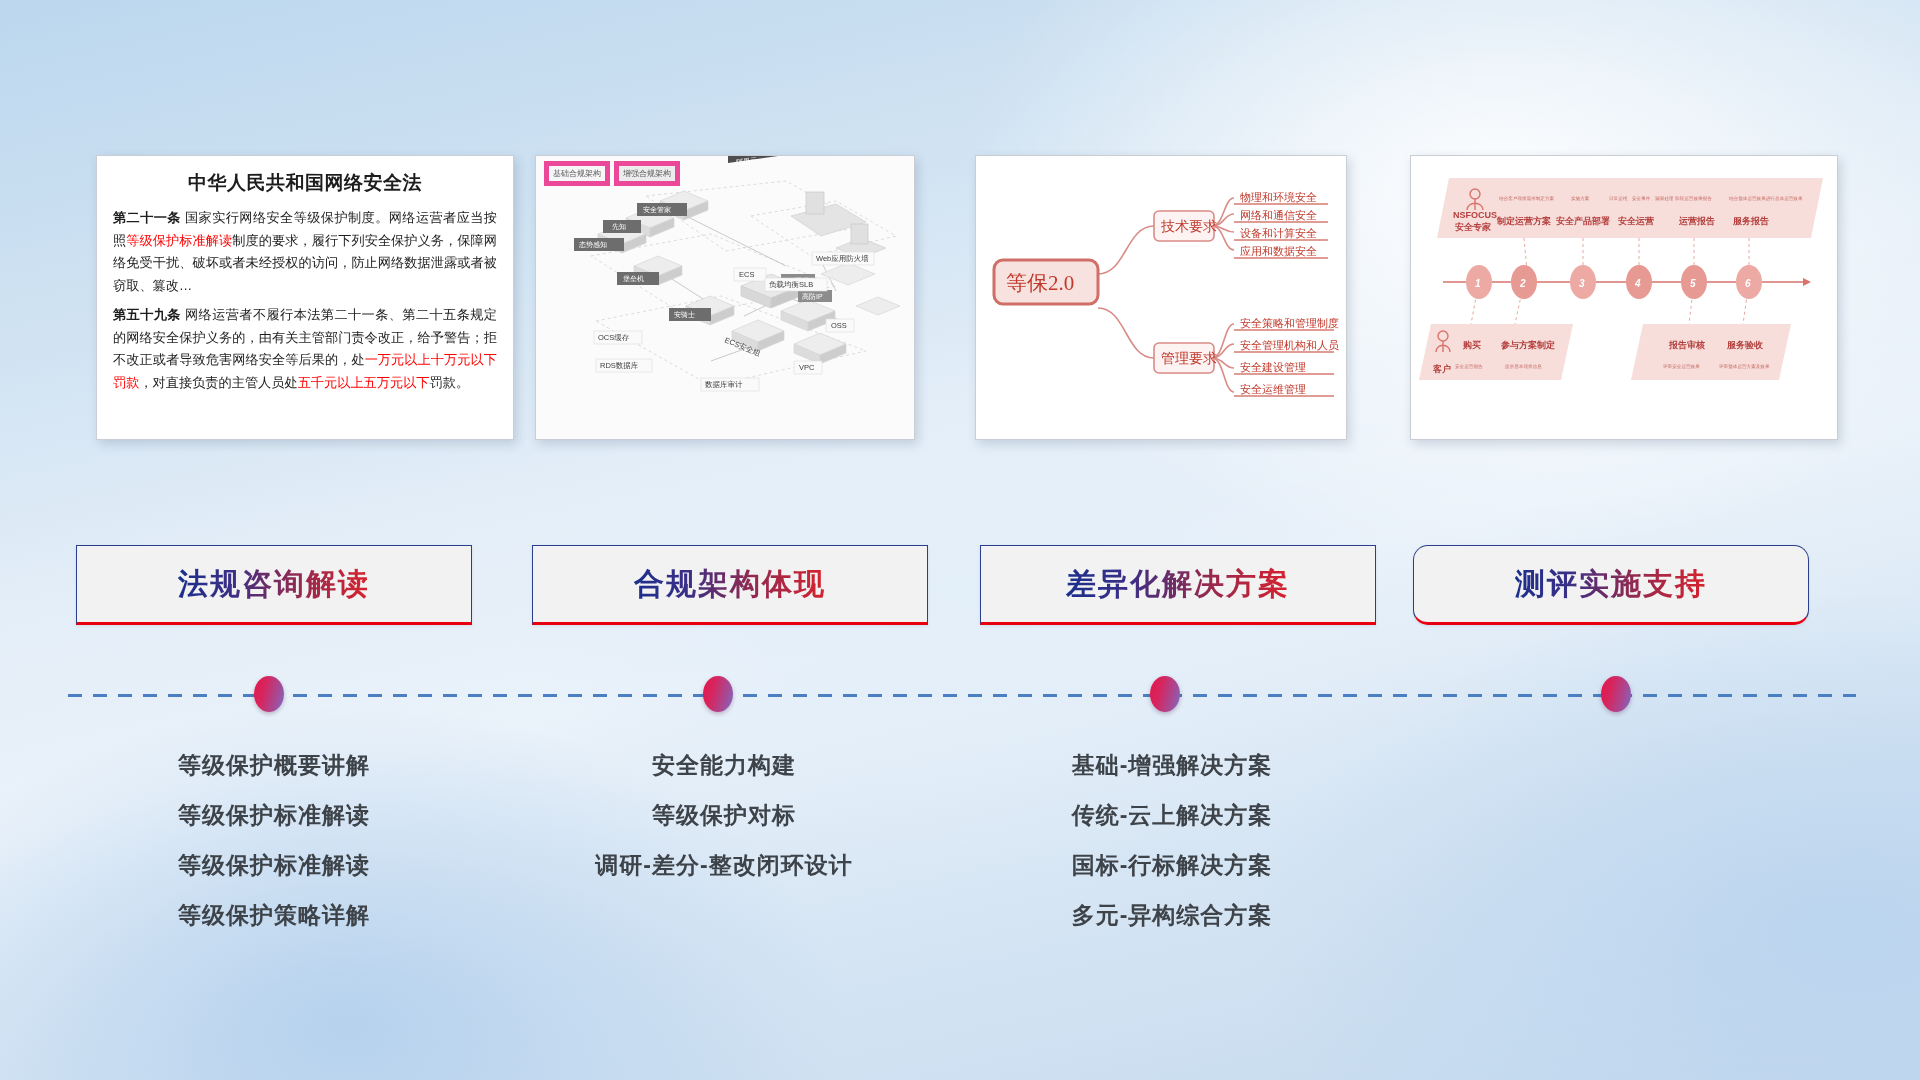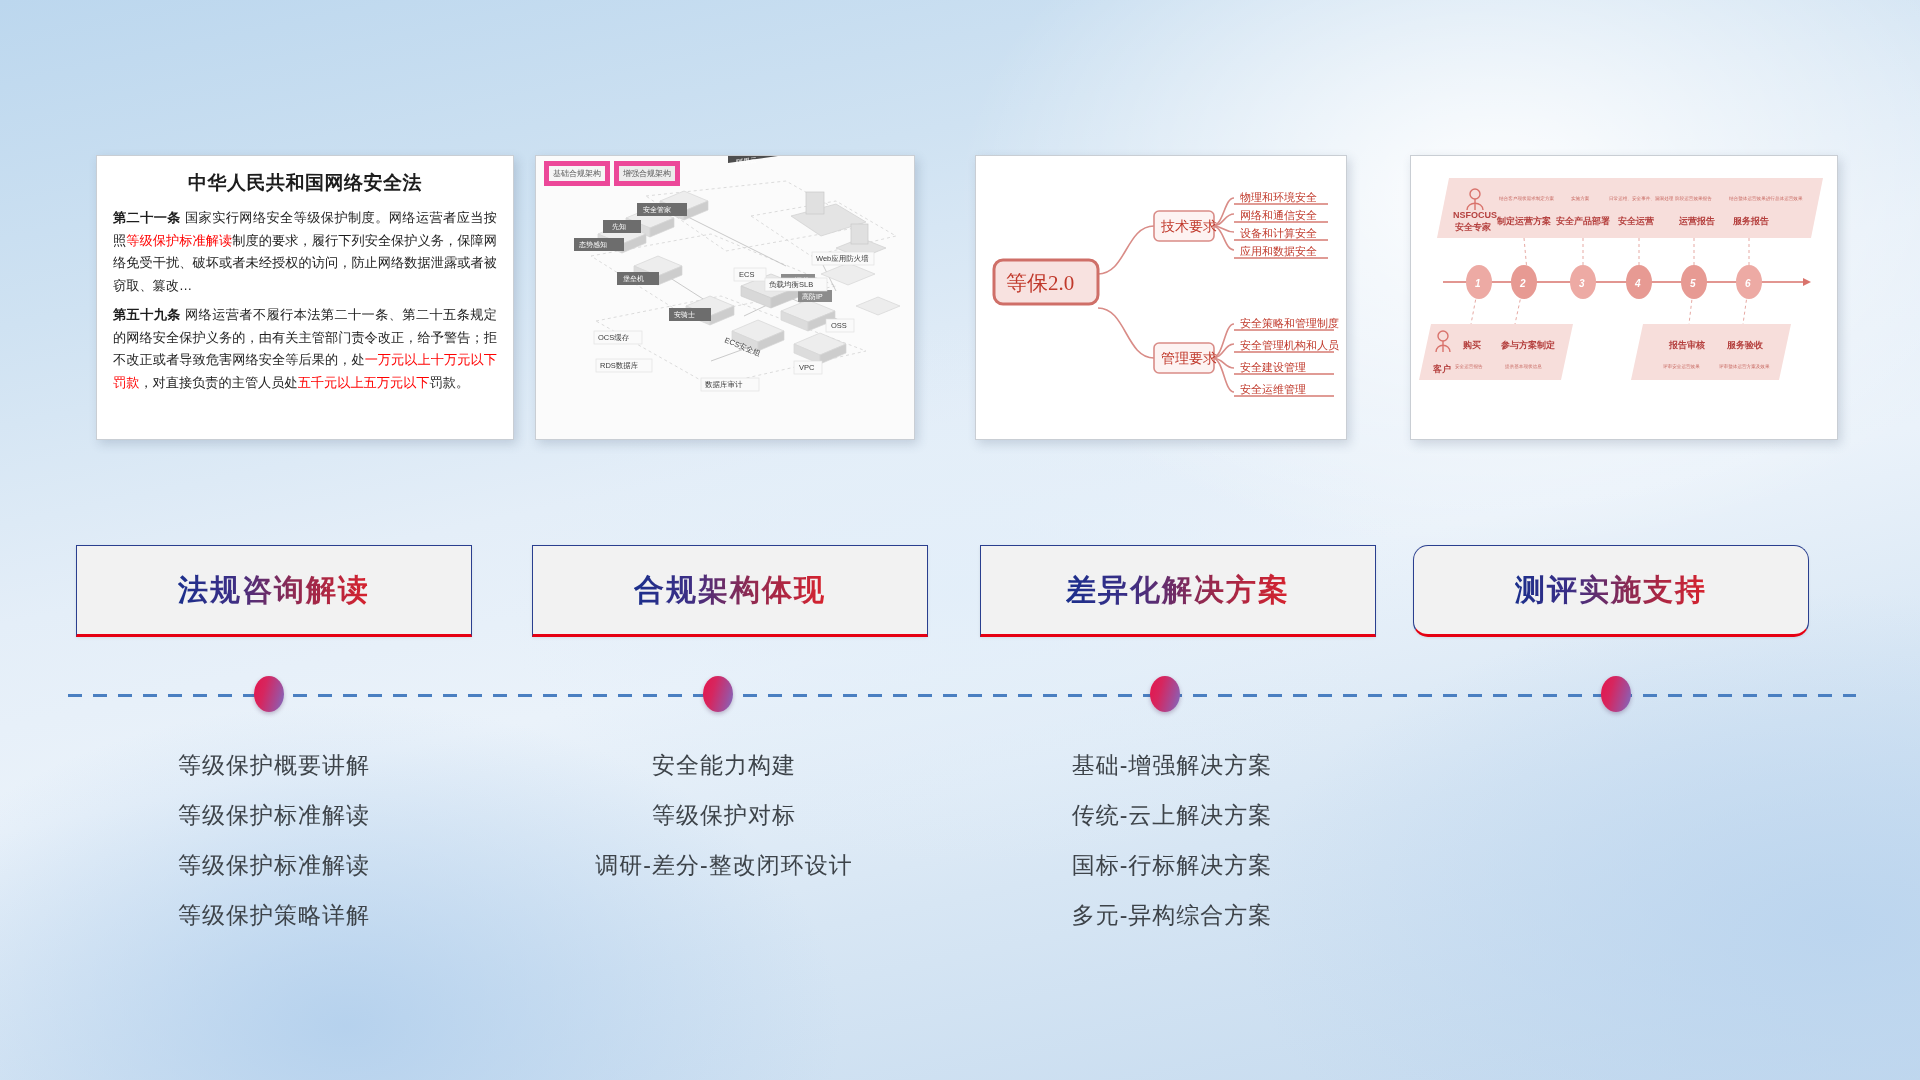--- a/index.html
+++ b/index.html
@@ -55,21 +55,21 @@
   
   .tl { position:relative; width:100%; height:100%; background:#fff; }
   .tl svg { position:absolute; left:0; top:0; }
   .t-big { font-size:9px; fill:#b5413f; font-weight:bold; }
   .t-sm  { font-size:4.6px; fill:#c86a63; }
   .t-num { font-size:10px; fill:#ffffff; font-weight:bold; font-style:italic; }
 
   
   .titles { position:absolute; left:0; top:545px; width:1920px; height:100px; }
   .tbox {
-    position:absolute; top:0; height:92px;
+    position:absolute; top:0; height:80px;
     background:#f2f2f2;
     border:1px solid #2a3f8f;
     border-bottom:3px solid #e60012;
     display:flex; align-items:center; justify-content:center;
     box-shadow:0 1px 3px rgba(0,0,0,.08);
   }
   .tbox span {
     font-size:30px; font-weight:600; letter-spacing:2px;
     background:linear-gradient(90deg,#1b2f8c 0%,#3b2f86 28%,#8e2a52 60%,#d8222d 100%);
     -webkit-background-clip:text; background-clip:text;
@@ -85,21 +85,21 @@
           background:repeating-linear-gradient(90deg,#4a7fc1 0 14px,transparent 14px 25px); }
   .dot {
     position:absolute; top:676px; width:30px; height:36px; border-radius:50%;
     background:linear-gradient(105deg,#e5144b 0%,#d6265f 35%,#a24d9a 75%,#7a6fc4 100%);
     box-shadow:0 2px 4px rgba(80,40,90,.30);
   }
   .d1 { left:254px; } .d2 { left:703px; } .d3 { left:1150px; } .d4 { left:1601px; }
 
   
   .lists { position:absolute; left:0; top:740px; width:1920px; height:220px; }
-  .lcol { position:absolute; top:0; width:440px; text-align:center; }
+  .lcol { position:absolute; top:0; width:440px; text-align:center;font-weight:bold; }
   .lcol div { font-size:23px; color:#3d4349; line-height:50px; letter-spacing:1px; }
   .lc1 { left:54px; }  .lc2 { left:504px; }
   .lc3 { left:952px; } .lc4 { left:1392px; }
 </style>
 </head>
 <body>
 
 <div class="cards">
 
   <div class="card card1">

